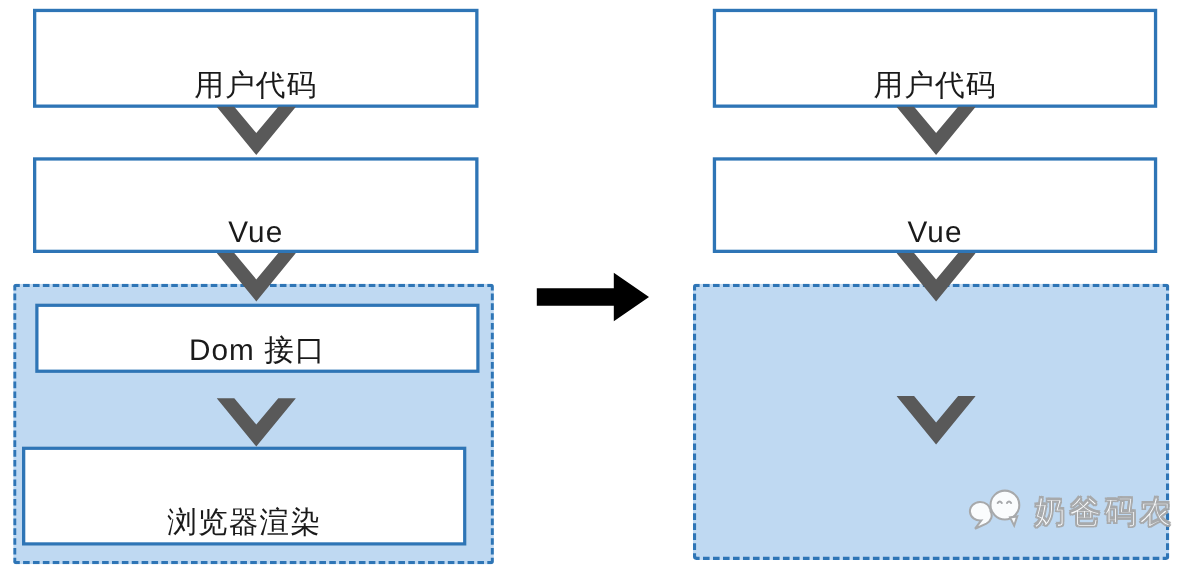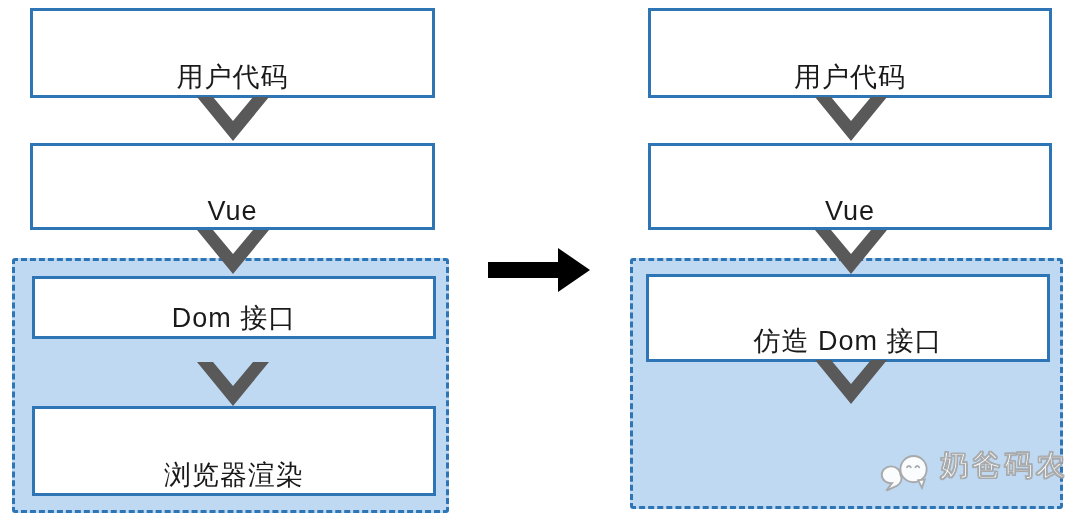--- a/index.html
+++ b/index.html
@@ -27,22 +27,22 @@
   .box span{
     font-size:27px;
     font-weight:500;
     color:var(--text);
     letter-spacing:1px;
     white-space:nowrap;
   }
   .chev{position:absolute;width:72px;height:46px;}
   .arrow{position:absolute;left:486px;top:246px;width:108px;height:48px;}
   .watermark{
-    position:absolute;left:878px;top:446px;
-    display:flex;align-items:flex-start;gap:4px;
+    position:absolute;left:878px;top:436px;
+    display:flex;align-items:flex-end;gap:4px;
     opacity:.92;
   }
   .wm-text{
     font-size:29px;
     font-weight:500;
     letter-spacing:3px;
     color:#ffffff;
     -webkit-text-stroke:1.2px var(--watermark);
     text-shadow:
       -1px -1px 0 var(--watermark),
@@ -64,21 +64,21 @@
   </div>
 
   <div class="box" style="left:30px;top:143px;width:405px;height:87px">
     <span>Vue</span>
   </div>
 
   <div class="box" style="left:32px;top:276px;width:404px;height:63px">
     <span>Dom 接口</span>
   </div>
 
-  <div class="box" style="left:32px;top:406px;width:404px;height:90px">
+  <div class="box" style="left:20px;top:406px;width:404px;height:90px">
     <span>浏览器渲染</span>
   </div>
 
   <svg class="chev" style="left:197px;top:96px" viewBox="0 0 72 46">
     <polygon points="0,1 16,1 36,25 56,1 72,1 36,45" style="fill:var(--chevron)"></polygon>
   </svg>
   <svg class="chev" style="left:197px;top:229px" viewBox="0 0 72 46">
     <polygon points="0,1 16,1 36,25 56,1 72,1 36,45" style="fill:var(--chevron)"></polygon>
   </svg>
   <svg class="chev" style="left:197px;top:361px" viewBox="0 0 72 46">
@@ -92,23 +92,20 @@
   <div class="group" style="left:630px;top:258px;width:433px;height:251px"></div>
 
   <div class="box" style="left:648px;top:8px;width:404px;height:90px">
     <span>用户代码</span>
   </div>
 
   <div class="box" style="left:648px;top:143px;width:404px;height:87px">
     <span>Vue</span>
   </div>
 
-  <div class="box" style="left:646px;top:274px;width:404px;height:88px">
-    <span>仿造 Dom 接口</span>
-  </div>
 
 
   <svg class="chev" style="left:815px;top:96px" viewBox="0 0 72 46">
     <polygon points="0,1 16,1 36,25 56,1 72,1 36,45" style="fill:var(--chevron)"></polygon>
   </svg>
   <svg class="chev" style="left:815px;top:229px" viewBox="0 0 72 46">
     <polygon points="0,1 16,1 36,25 56,1 72,1 36,45" style="fill:var(--chevron)"></polygon>
   </svg>
   <svg class="chev" style="left:815px;top:359px" viewBox="0 0 72 46">
     <polygon points="0,1 16,1 36,25 56,1 72,1 36,45" style="fill:var(--chevron)"></polygon>

